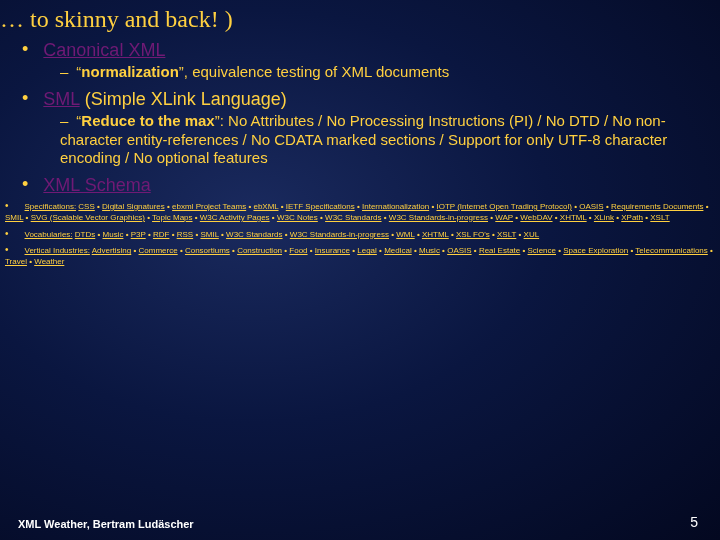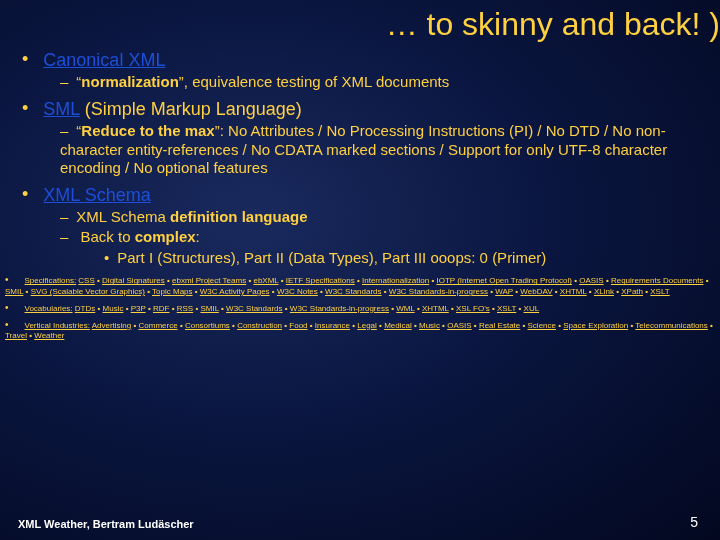--- a/index.html
+++ b/index.html
@@ -5,37 +5,37 @@
   html,body{margin:0;padding:0}
   body{
     width:720px;height:540px;
     background:radial-gradient(ellipse at 35% 40%,#1a2a5e 0%,#0a1640 45%,#030820 100%);
     font-family:Verdana,Geneva,sans-serif;
     color:#ffd040;
     position:relative;
     overflow:hidden;
   }
   .title{
-    text-align:right;
-    font-size:32px;
+    text-align:left;
+    font-size:24px;
     color:#ffd040;
     padding-top:6px;
     padding-bottom:4px;
-    font-family:Liberation Sans, sans-serif;
+    font-family:Liberation Serif, serif;
   }
   ul.b1{list-style:none;margin:0 0 0 22px;padding:0}
   ul.b1>li{margin:2px 0;font-size:18px}
   ul.b1>li:before{content:"\2022";color:#ffd040;margin-right:10px;font-size:18px;vertical-align:1px}
   ul.b2{list-style:none;margin:2px 0 6px 38px;padding:0}
   ul.b2>li{margin:1px 0;font-size:15px}
   ul.b2>li:before{content:"\2013";color:#ffd040;margin-right:8px}
   ul.b3{list-style:none;margin:2px 0 2px 44px;padding:0}
   ul.b3>li{margin:1px 0;font-size:15px}
   ul.b3>li:before{content:"\2022";color:#ffd040;margin-right:8px}
-  a.tlink{color:#1d4ed8;}
+  a.tlink{color:#701a75;}
   .sub{font-size:15px;line-height:1.25}
   .tiny{font-size:8px;line-height:1.35;color:#ffd040}
   .tiny a{color:#ffd040;text-decoration:underline}
   ul.tinylist{list-style:none;margin:0 0 0 5px;padding:0}
   ul.tinylist>li{margin:3px 0}
   ul.tinylist>li:before{content:"\2022";color:#ffd040;margin-right:16px;font-size:10px}
   .footer{
     position:absolute;left:18px;bottom:10px;
     font-size:11px;font-weight:bold;color:#fff;
   }
@@ -52,36 +52,27 @@
 <div class="title">… to skinny and back! )</div>
 
 <ul class="b1">
   <li>
     <a class="tlink" href="#">Canonical XML</a>
     <ul class="b2">
       <li class="sub">“<b>normalization</b>”, equivalence testing of XML documents</li>
     </ul>
   </li>
   <li>
-    <a class="tlink" href="#">SML</a><span> (Simple Markup Language)</span>
+    <a class="tlink" href="#">SML</a><span> (Simple XLink Language)</span>
     <ul class="b2">
       <li class="sub" style="">“<b>Reduce to the max</b>”: No Attributes / No Processing Instructions (PI)  / No DTD / No non-character entity-references / No CDATA marked sections / Support for only UTF-8 character encoding / No optional features</li>
     </ul>
   </li>
   <li>
     <a class="tlink" href="#">XML Schema</a>
-    <ul class="b2">
-      <li class="sub">XML Schema <b>definition language</b></li>
-      <li class="sub">
-        <span>Back to <b>complex</b>:</span>
-        <ul class="b3">
-          <li>Part I (Structures), Part II (Data Types), Part III ooops: 0 (Primer)</li>
-        </ul>
-      </li>
-    </ul>
   </li>
 </ul>
 
 <ul class="tinylist">
   <li class="tiny"><span style="text-decoration:underline">Specifications:</span> <a href="#">CSS</a> <b>•</b> <a href="#">Digital Signatures</a> <b>•</b> <a href="#">ebxml Project Teams</a> <b>•</b> <a href="#">ebXML</a> <b>•</b> <a href="#">IETF Specifications</a> <b>•</b> <a href="#">Internationalization</a> <b>•</b> <a href="#">IOTP (Internet Open Trading Protocol)</a> <b>•</b> <a href="#">OASIS</a> <b>•</b> <a href="#">Requirements Documents</a> <b>•</b> <a href="#">SMIL</a> <b>•</b> <a href="#">SVG (Scalable Vector Graphics)</a> <b>•</b> <a href="#">Topic Maps</a> <b>•</b> <a href="#">W3C Activity Pages</a> <b>•</b> <a href="#">W3C Notes</a> <b>•</b> <a href="#">W3C Standards</a> <b>•</b> <a href="#">W3C Standards-in-progress</a> <b>•</b> <a href="#">WAP</a> <b>•</b> <a href="#">WebDAV</a> <b>•</b> <a href="#">XHTML</a> <b>•</b> <a href="#">XLink</a> <b>•</b> <a href="#">XPath</a> <b>•</b> <a href="#">XSLT</a></li>
   <li class="tiny"><span style="text-decoration:underline">Vocabularies:</span> <a href="#">DTDs</a> <b>•</b> <a href="#">Music</a> <b>•</b> <a href="#">P3P</a> <b>•</b> <a href="#">RDF</a> <b>•</b> <a href="#">RSS</a> <b>•</b> <a href="#">SMIL</a> <b>•</b> <a href="#">W3C Standards</a> <b>•</b> <a href="#">W3C Standards-in-progress</a> <b>•</b> <a href="#">WML</a> <b>•</b> <a href="#">XHTML</a> <b>•</b> <a href="#">XSL FO's</a> <b>•</b> <a href="#">XSLT</a> <b>•</b> <a href="#">XUL</a></li>
   <li class="tiny"><span style="text-decoration:underline">Vertical Industries:</span> <a href="#">Advertising</a> <b>•</b> <a href="#">Commerce</a> <b>•</b> <a href="#">Consortiums</a> <b>•</b> <a href="#">Construction</a> <b>•</b> <a href="#">Food</a> <b>•</b> <a href="#">Insurance</a> <b>•</b> <a href="#">Legal</a> <b>•</b> <a href="#">Medical</a> <b>•</b> <a href="#">Music</a> <b>•</b> <a href="#">OASIS</a> <b>•</b> <a href="#">Real Estate</a> <b>•</b> <a href="#">Science</a> <b>•</b> <a href="#">Space Exploration</a> <b>•</b> <a href="#">Telecommunications</a> <b>•</b> <a href="#">Travel</a> <b>•</b> <a href="#">Weather</a></li>
 </ul>
 
 <div class="footer">

